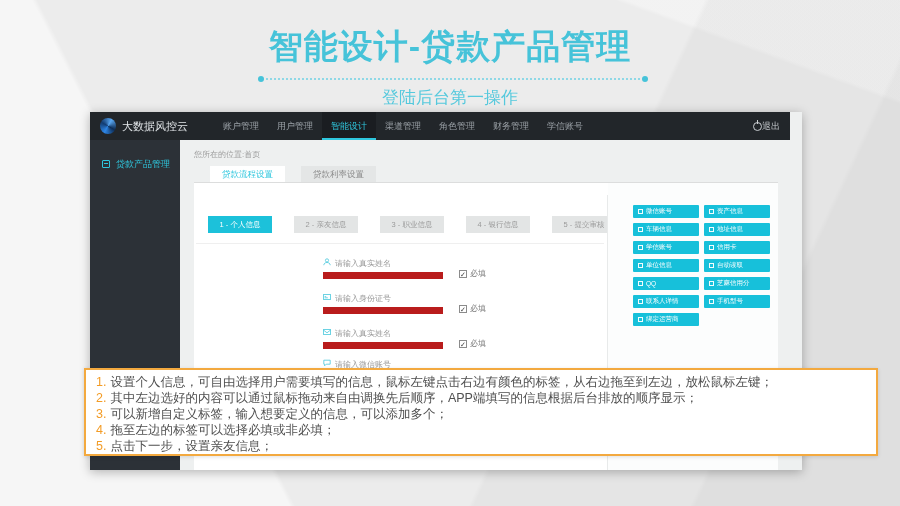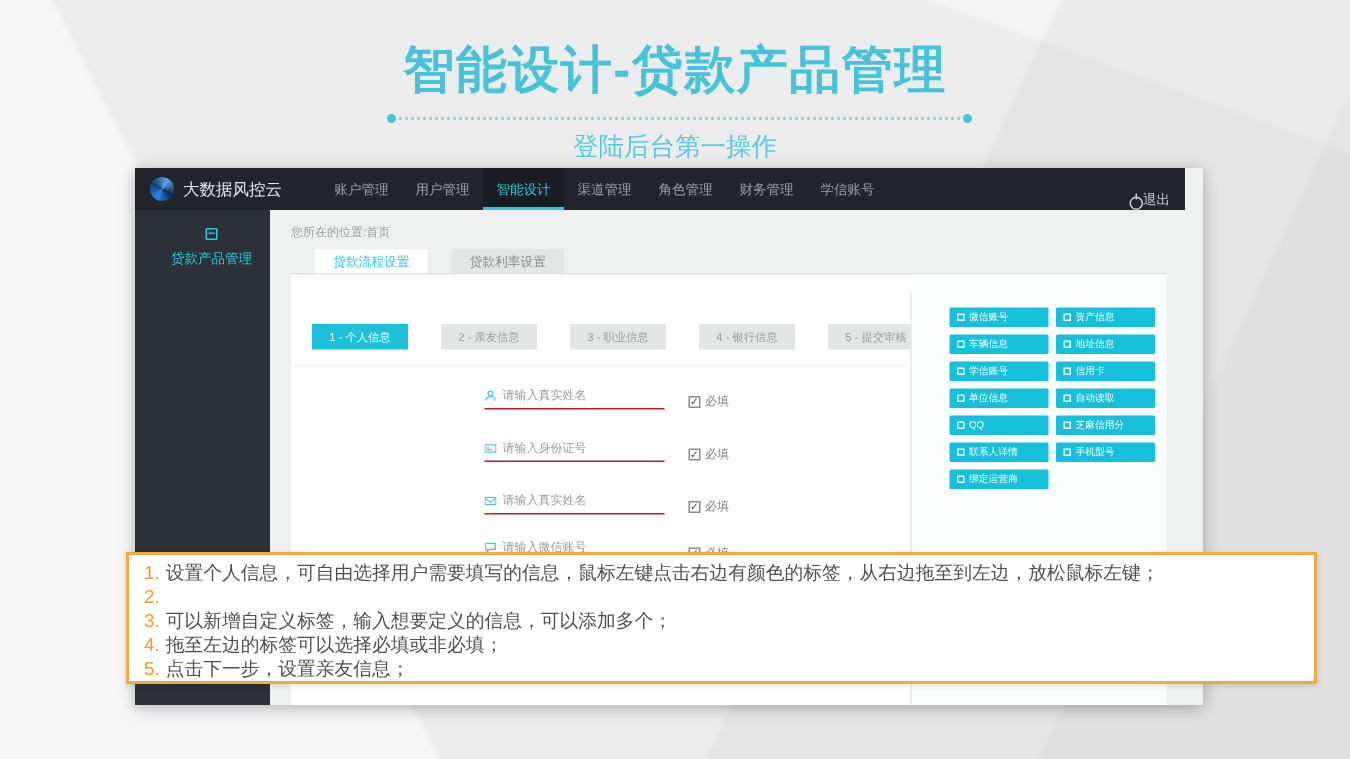--- a/index.html
+++ b/index.html
@@ -34,31 +34,31 @@
     background:#22262a; display:flex; align-items:stretch; padding:0 10px; }
   .brand { display:flex; align-items:center; gap:6px; }
   .logo { width:16px; height:16px; border-radius:50%;
     background:conic-gradient(from 210deg,#2e86e6,#123c72,#59a6f0,#0d2c55,#2e86e6); }
   .brand-name { color:#e2e6e9; font-size:11px; }
   .nav { display:flex; margin-left:26px; }
   .nav-item { display:flex; align-items:center; padding:0 9px; font-size:9px;
     color:#9aa0a6; cursor:pointer; }
   .nav-item.active { color:#2fc7de; background:#1a1d21;
     box-shadow:inset 0 -2px 0 #2fc7de; }
-  .logout { margin-left:auto; display:flex; align-items:flex-end; gap:0;
+  .logout { margin-left:auto; display:flex; align-items:center; gap:0;
     color:#c9cdd1; font-size:9px; cursor:pointer; }
   .power-icon { position:relative; width:9px; height:9px;
     border:1px solid #c9cdd1; border-radius:50%; }
   .power-icon::after { content:""; position:absolute; top:-3px; left:3px;
     width:1px; height:4px; background:#c9cdd1; }
 
   .shot-body { position:absolute; top:28px; left:0; width:700px; height:330px; display:flex; }
   .sidebar { width:90px; background:#2c3137; padding-top:12px; flex:none; }
   .side-item { height:24px; display:flex; align-items:center; gap:6px;
-    padding-left:12px; font-size:9px; color:#b6bbc0; cursor:pointer;flex-direction:column; }
+    padding-left:12px; font-size:9px; color:#b6bbc0; cursor:pointer; }
   .side-item.active { color:#2fc7de; }
   .side-glyph { width:8px; height:8px; border:1px solid currentColor; border-radius:1px;
     position:relative; flex:none; }
   .side-glyph::after { content:""; position:absolute; left:1px; right:1px; top:2px;
     border-top:1px solid currentColor; }
 
   .content { position:relative; flex:1; background:#eef0f0; }
   .breadcrumb { position:absolute; top:9px; left:14px; font-size:8px; color:#9b9b9b; }
   .tabs { position:absolute; top:26px; left:14px; display:flex; }
   .tab { height:17px; line-height:17px; padding:0 12px; font-size:8.5px;
@@ -71,22 +71,22 @@
     background:#fff; overflow:hidden; }
   .steps { position:absolute; top:33px; left:2px; width:420px;
     display:flex; justify-content:space-between; }
   .step { width:64px; height:17px; display:flex; align-items:center; justify-content:center;
     font-size:7.5px; background:#e3e5e5; color:#9a9a9a; cursor:pointer; white-space:nowrap;margin-left:12px; }
   .step.active { background:#1cc1da; color:#fff; }
   .steps-rule { position:absolute; top:60px; left:2px; width:408px;
     border-top:1px solid #efefef; }
 
   .form-row { position:absolute; left:129px; display:flex; align-items:flex-end; }
-  .uinput { width:120px; display:flex; align-items:center; gap:4px;
-    border-bottom:1px solid #b91c1c; padding-bottom:3px; font-size:8px; color:#9a9a9a; }
+  .uinput { width:120px; display:flex; gap:4px;
+    border-bottom:7px solid #b91c1c; padding-bottom:3px; font-size:8px; color:#9a9a9a; }
   .field-icon { width:8px; height:8px; color:#49c8dc; flex:none; }
   .field-icon svg { display:block; width:8px; height:8px; }
   .required { margin-left:16px; display:flex; align-items:center; gap:3px;
     font-size:8px; color:#7d7d7d; }
   .checkbox { width:8px; height:8px; border:1px solid #8b8b8b; font-size:7px;
     line-height:7px; text-align:center; color:#444; cursor:pointer; background:#fff; }
 
   .vrule { position:absolute; left:413px; top:12px; bottom:0;
     border-left:1px solid #e8eaea; }
   .tag-panel-bg { position:absolute; left:414px; top:0; right:0; bottom:0;
@@ -294,20 +294,21 @@
     </div>
   </div>
 
   <div class="notes">
     <div class="note-line">
       <span class="note-num">1.</span>
       <span>设置个人信息，可自由选择用户需要填写的信息，鼠标左键点击右边有颜色的标签，从右边拖至到左边，放松鼠标左键；</span>
     </div>
     <div class="note-line">
       <span class="note-num">2.</span>
+      <span>其中左边选好的内容可以通过鼠标拖动来自由调换先后顺序，APP端填写的信息根据后台排放的顺序显示；</span>
     </div>
     <div class="note-line">
       <span class="note-num">3.</span>
       <span>可以新增自定义标签，输入想要定义的信息，可以添加多个；</span>
     </div>
     <div class="note-line">
       <span class="note-num">4.</span>
       <span>拖至左边的标签可以选择必填或非必填；</span>
     </div>
     <div class="note-line">

